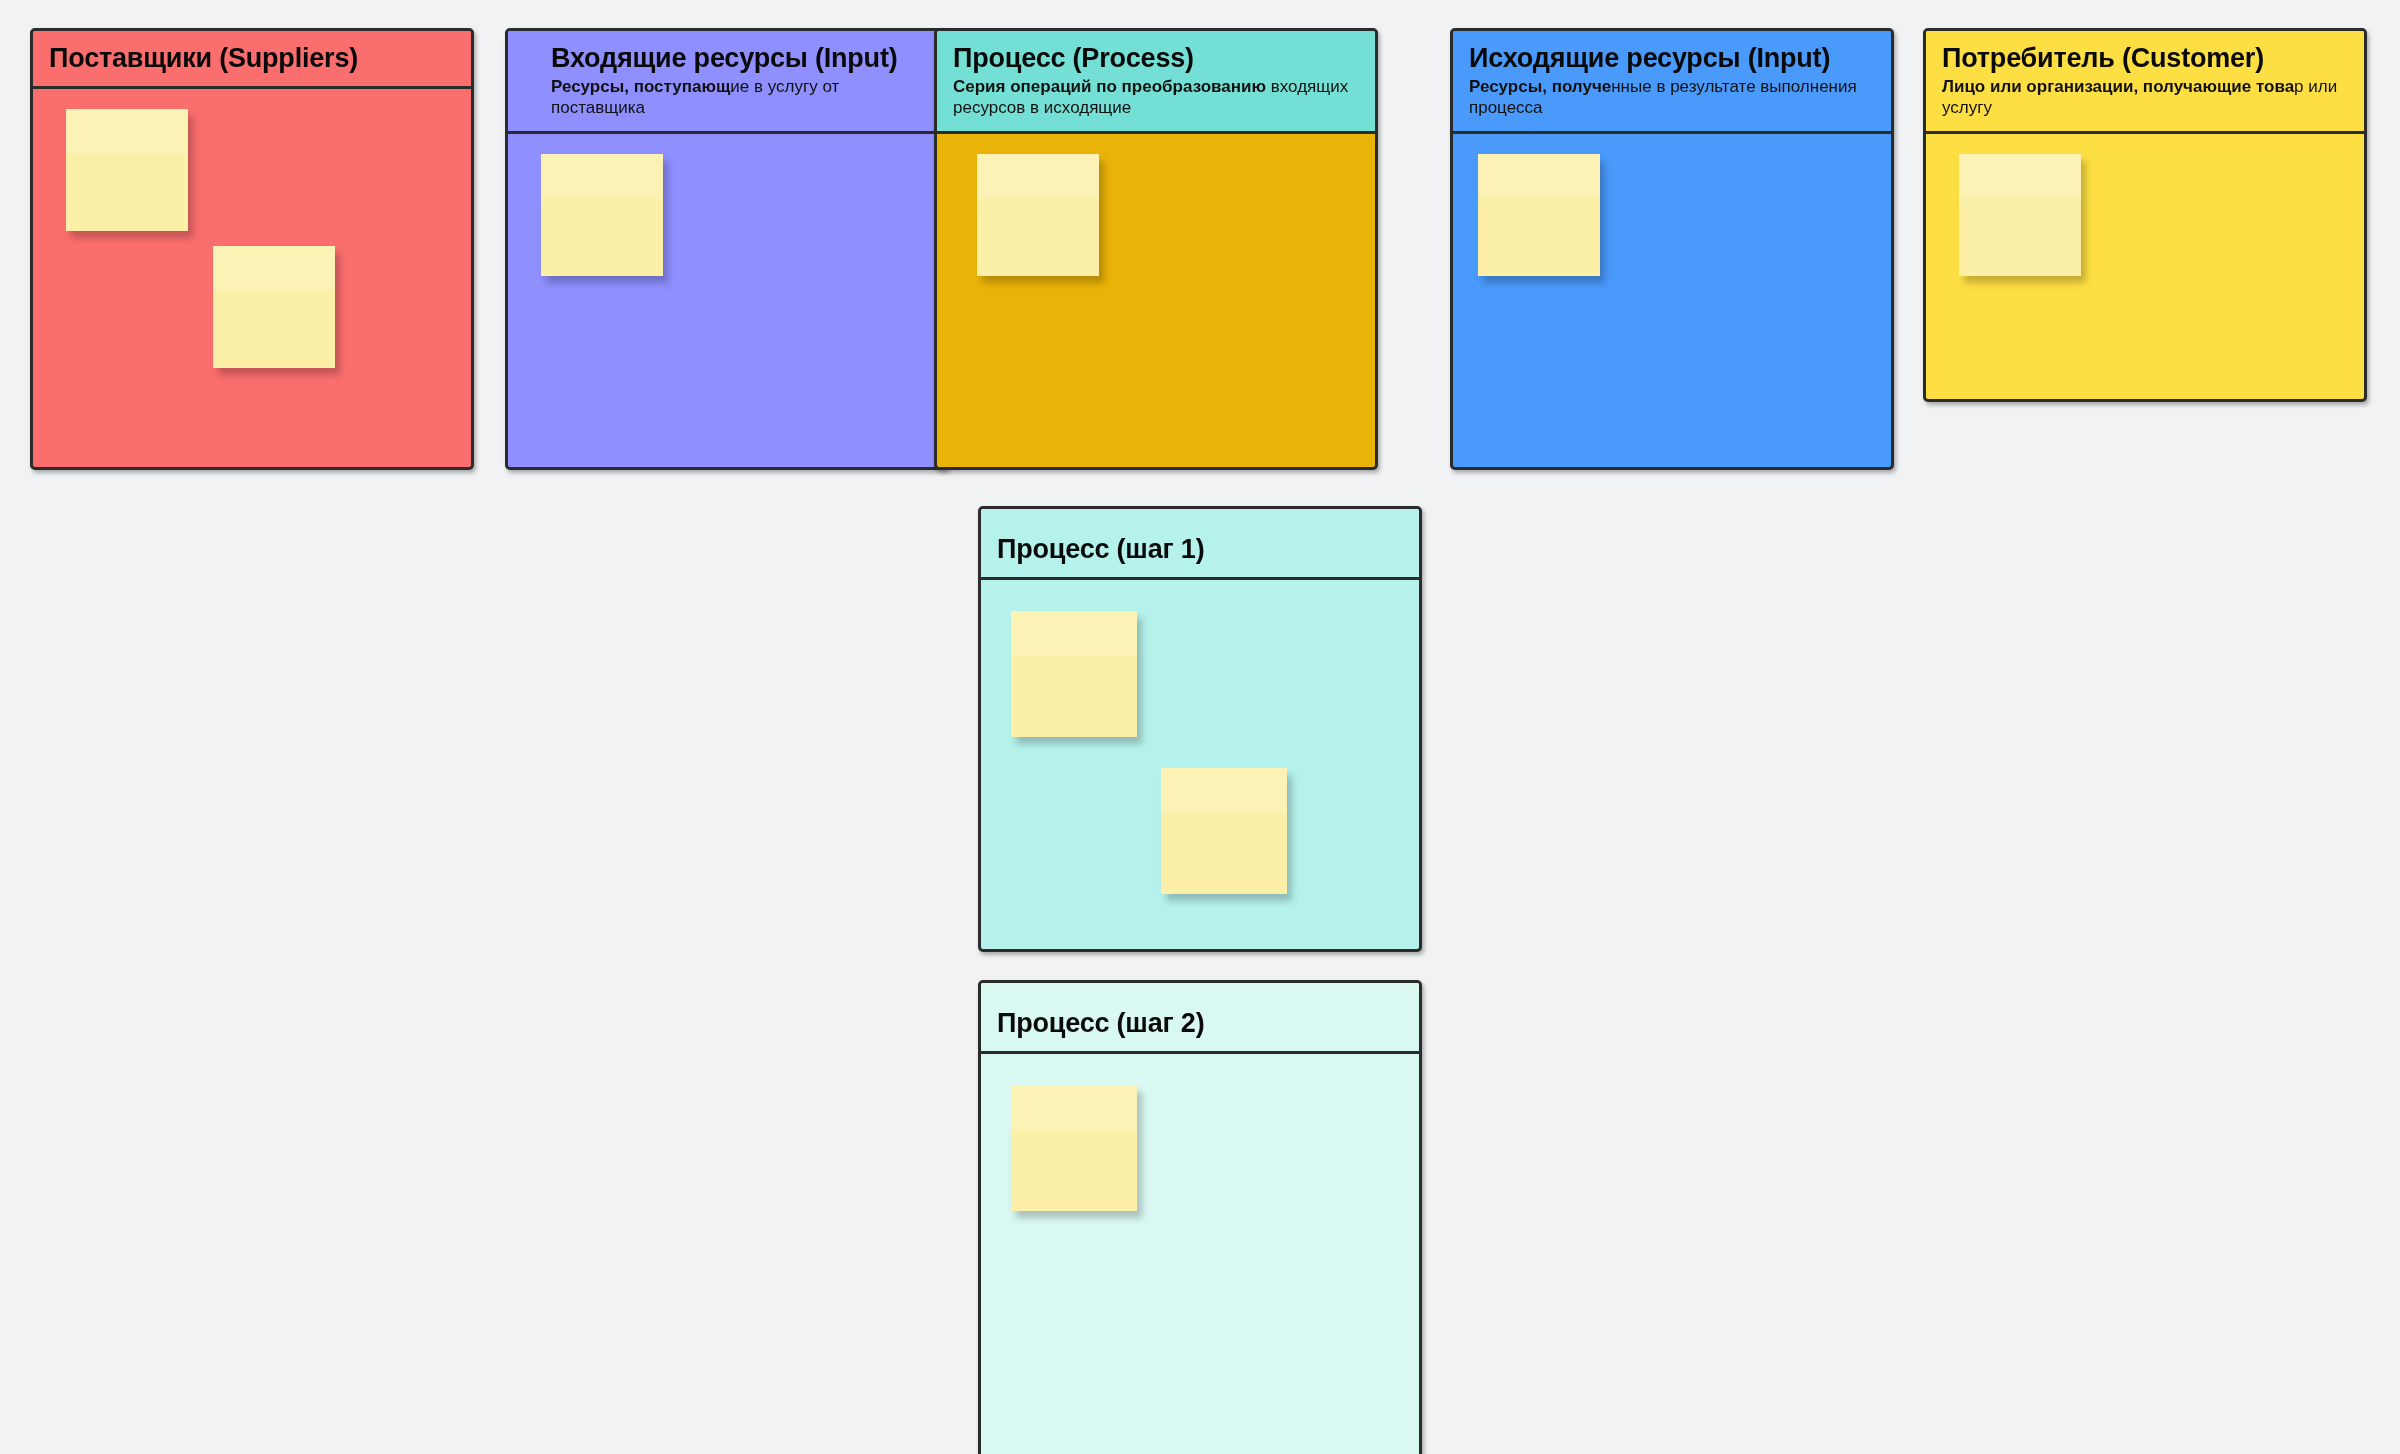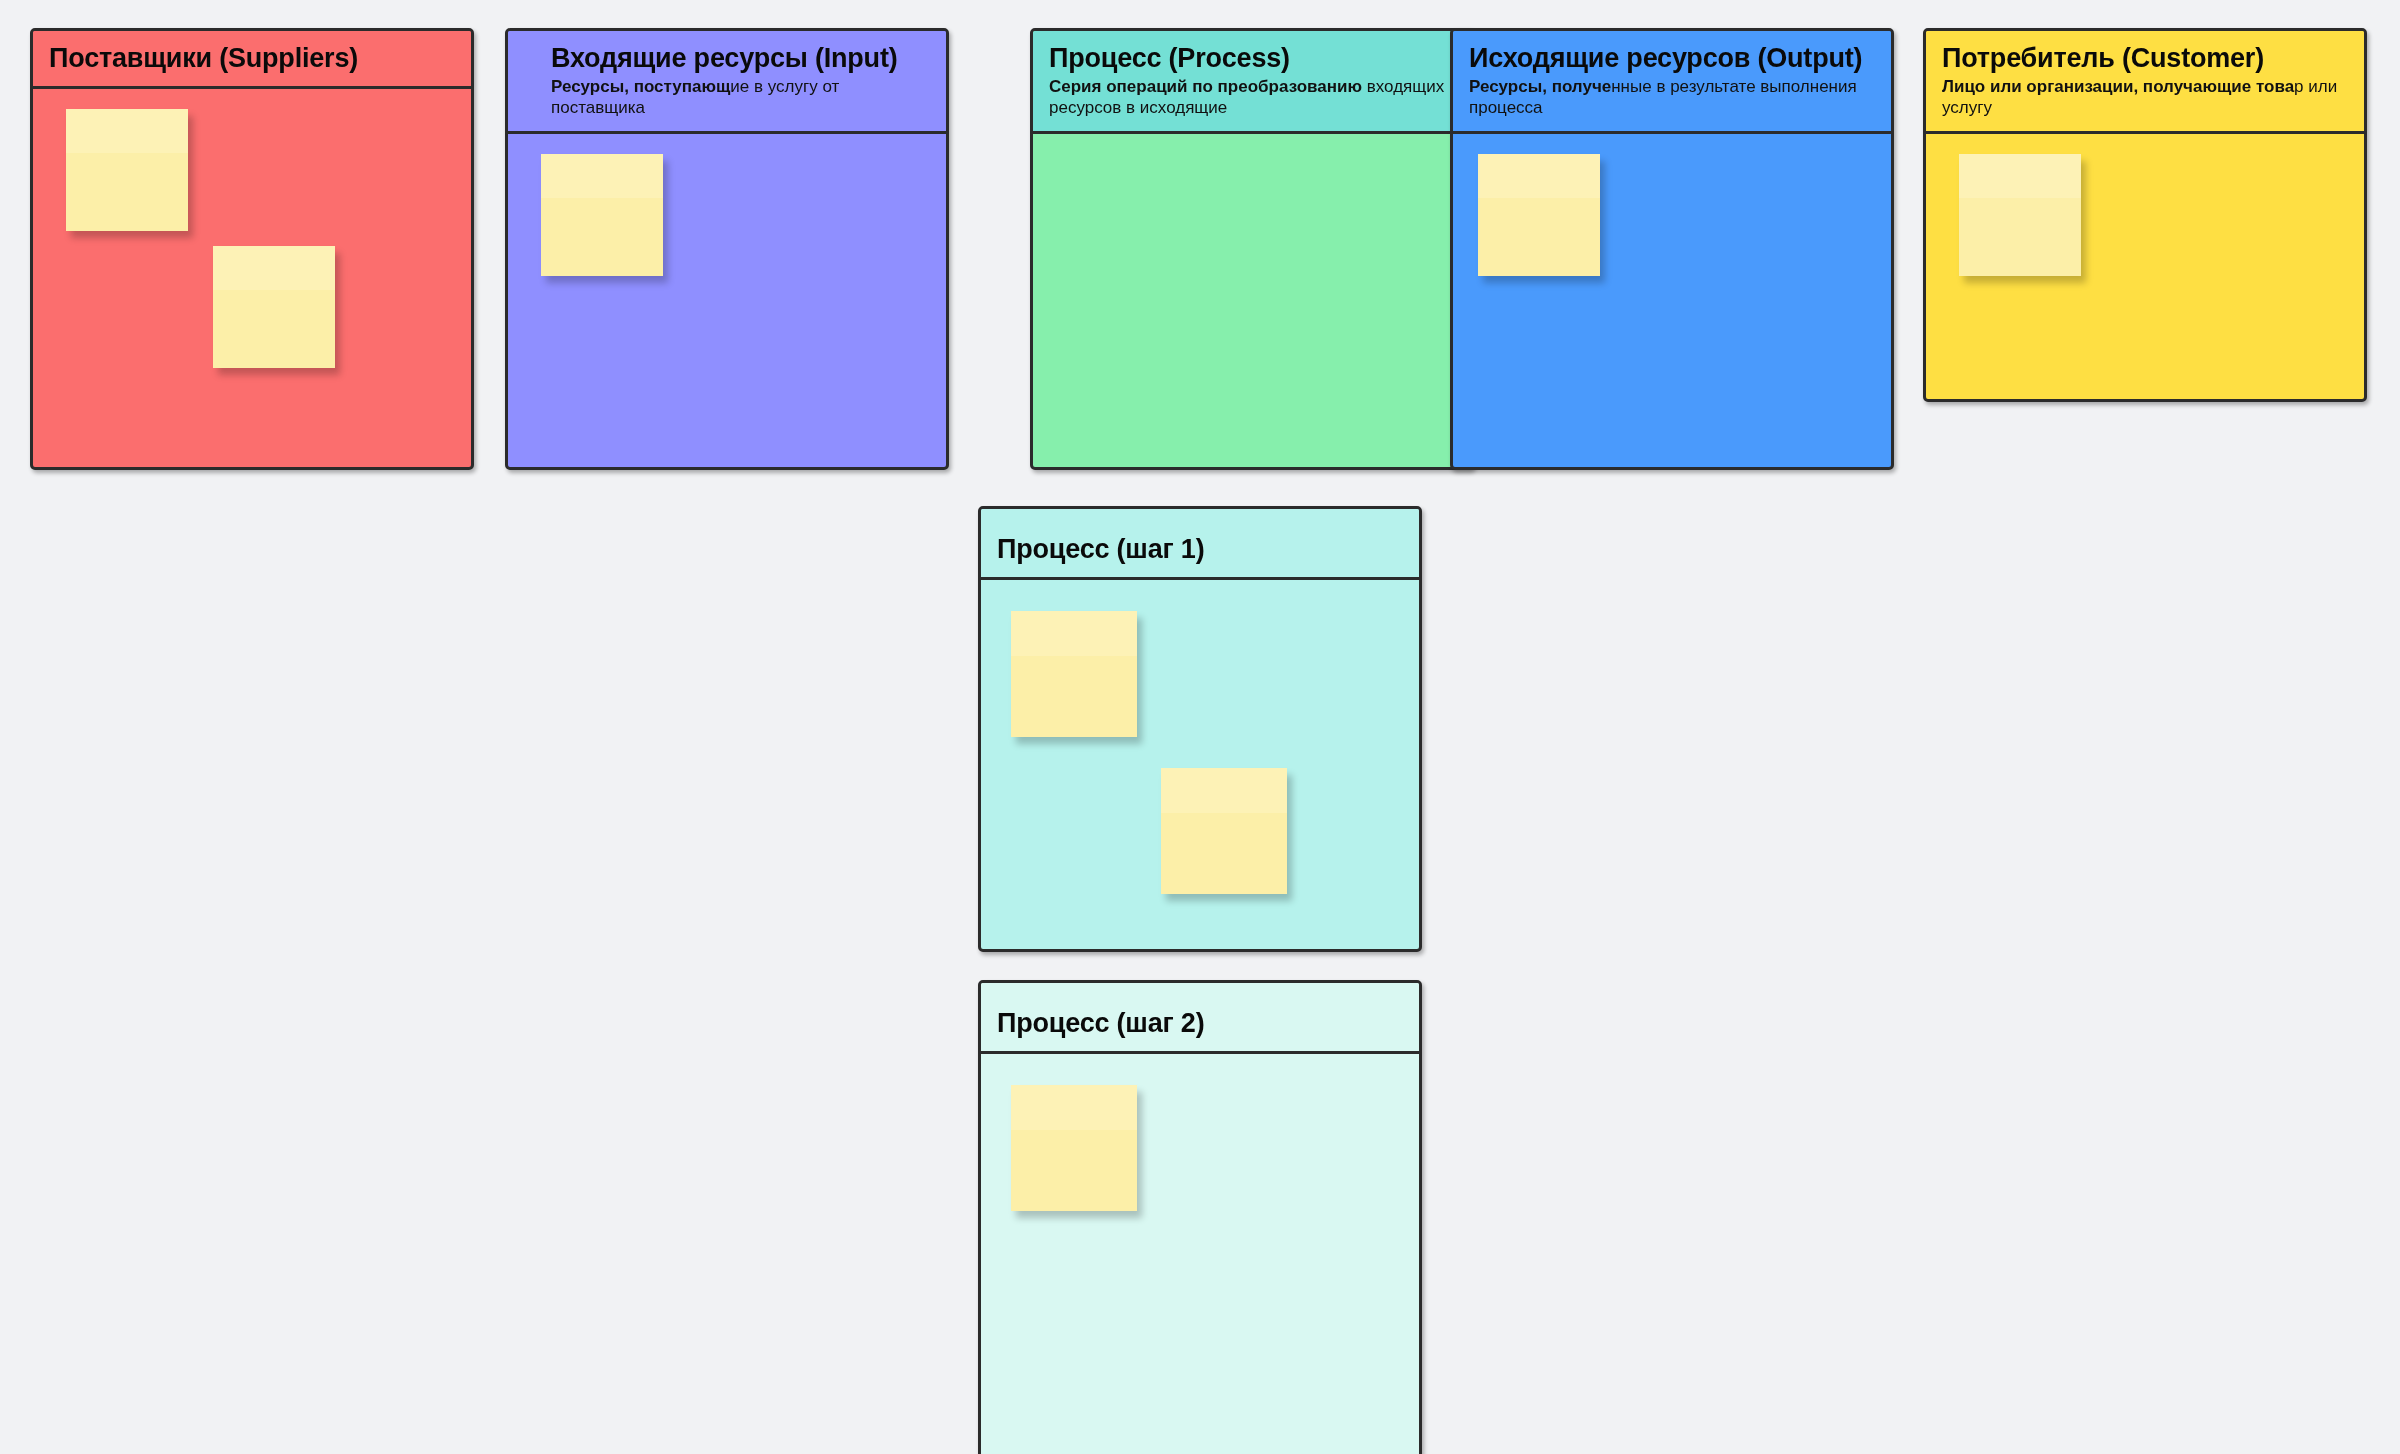--- a/index.html
+++ b/index.html
@@ -104,33 +104,33 @@
   <div class="card" style="left:505px; top:28px; width:444px; height:442px; background:#8F8FFF;">
     <div class="card-header" style="background:#8F8FFF;padding-left:43px;">
       <div class="card-title">Входящие ресурсы (Input)</div>
       <div class="card-sub"><b>Ресурсы, поступающ</b><span>ие в услугу от поставщика</span></div>
     </div>
     <div class="card-body">
       <div class="sticky" style="left:33px; top:20px; width:122px; height:122px;"></div>
     </div>
   </div>
 
-  <div class="card" style="left:1030px; top:28px; width:444px; height:442px; background:#86efac;align-items:flex-end;">
+  <div class="card" style="left:934px; top:28px; width:444px; height:442px; background:#eab308;">
     <div class="card-header" style="background:#74E0D5;">
       <div class="card-title">Процесс (Process)</div>
       <div class="card-sub"><b>Серия операций по преобразованию</b><span> входящих ресурсов в исходящие</span></div>
     </div>
     <div class="card-body">
       <div class="sticky" style="left:40px; top:20px; width:122px; height:122px;"></div>
     </div>
   </div>
 
   <div class="card" style="left:1450px; top:28px; width:444px; height:442px; background:#4A9AFC;">
     <div class="card-header" style="background:#4A9AFC;">
-      <div class="card-title">Исходящие ресурсов (Output)</div>
+      <div class="card-title">Исходящие ресурсы (Input)</div>
       <div class="card-sub"><b>Ресурсы, получе</b><span>нные в результате выполнения процесса</span></div>
     </div>
     <div class="card-body">
       <div class="sticky" style="left:25px; top:20px; width:122px; height:122px;"></div>
     </div>
   </div>
 
   <div class="card" style="left:1923px; top:28px; width:444px; height:374px; background:#FEDF43;">
     <div class="card-header" style="background:#FEDF43;">
       <div class="card-title">Потребитель (Customer)</div>

